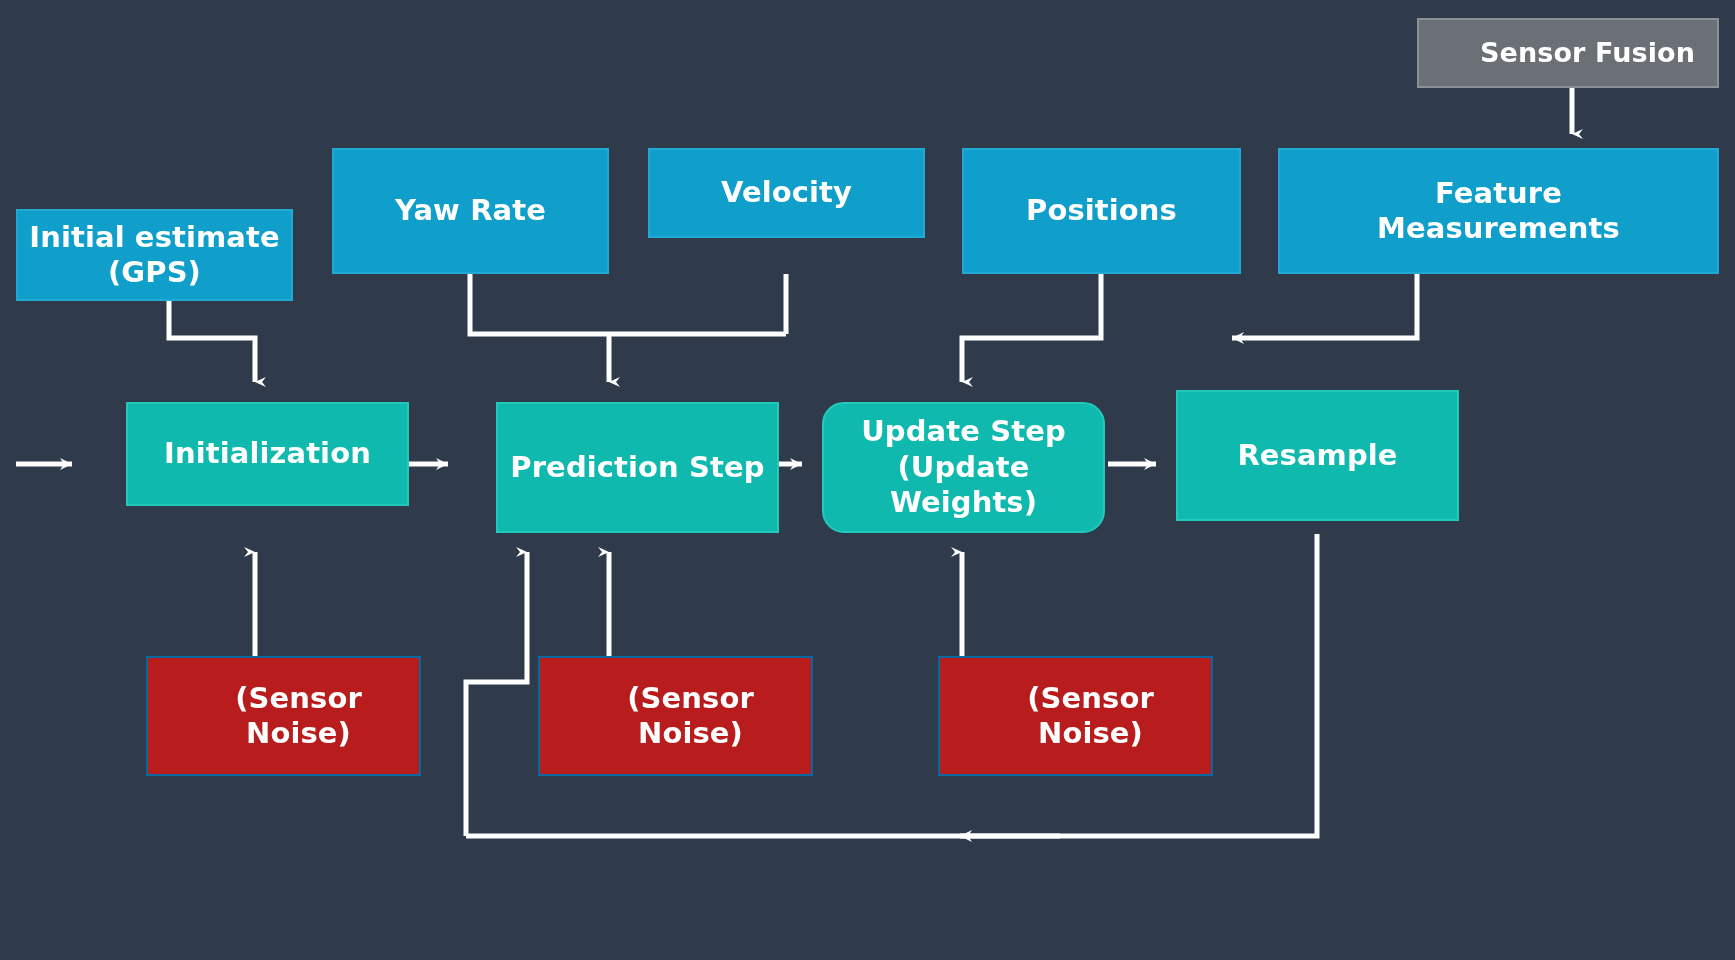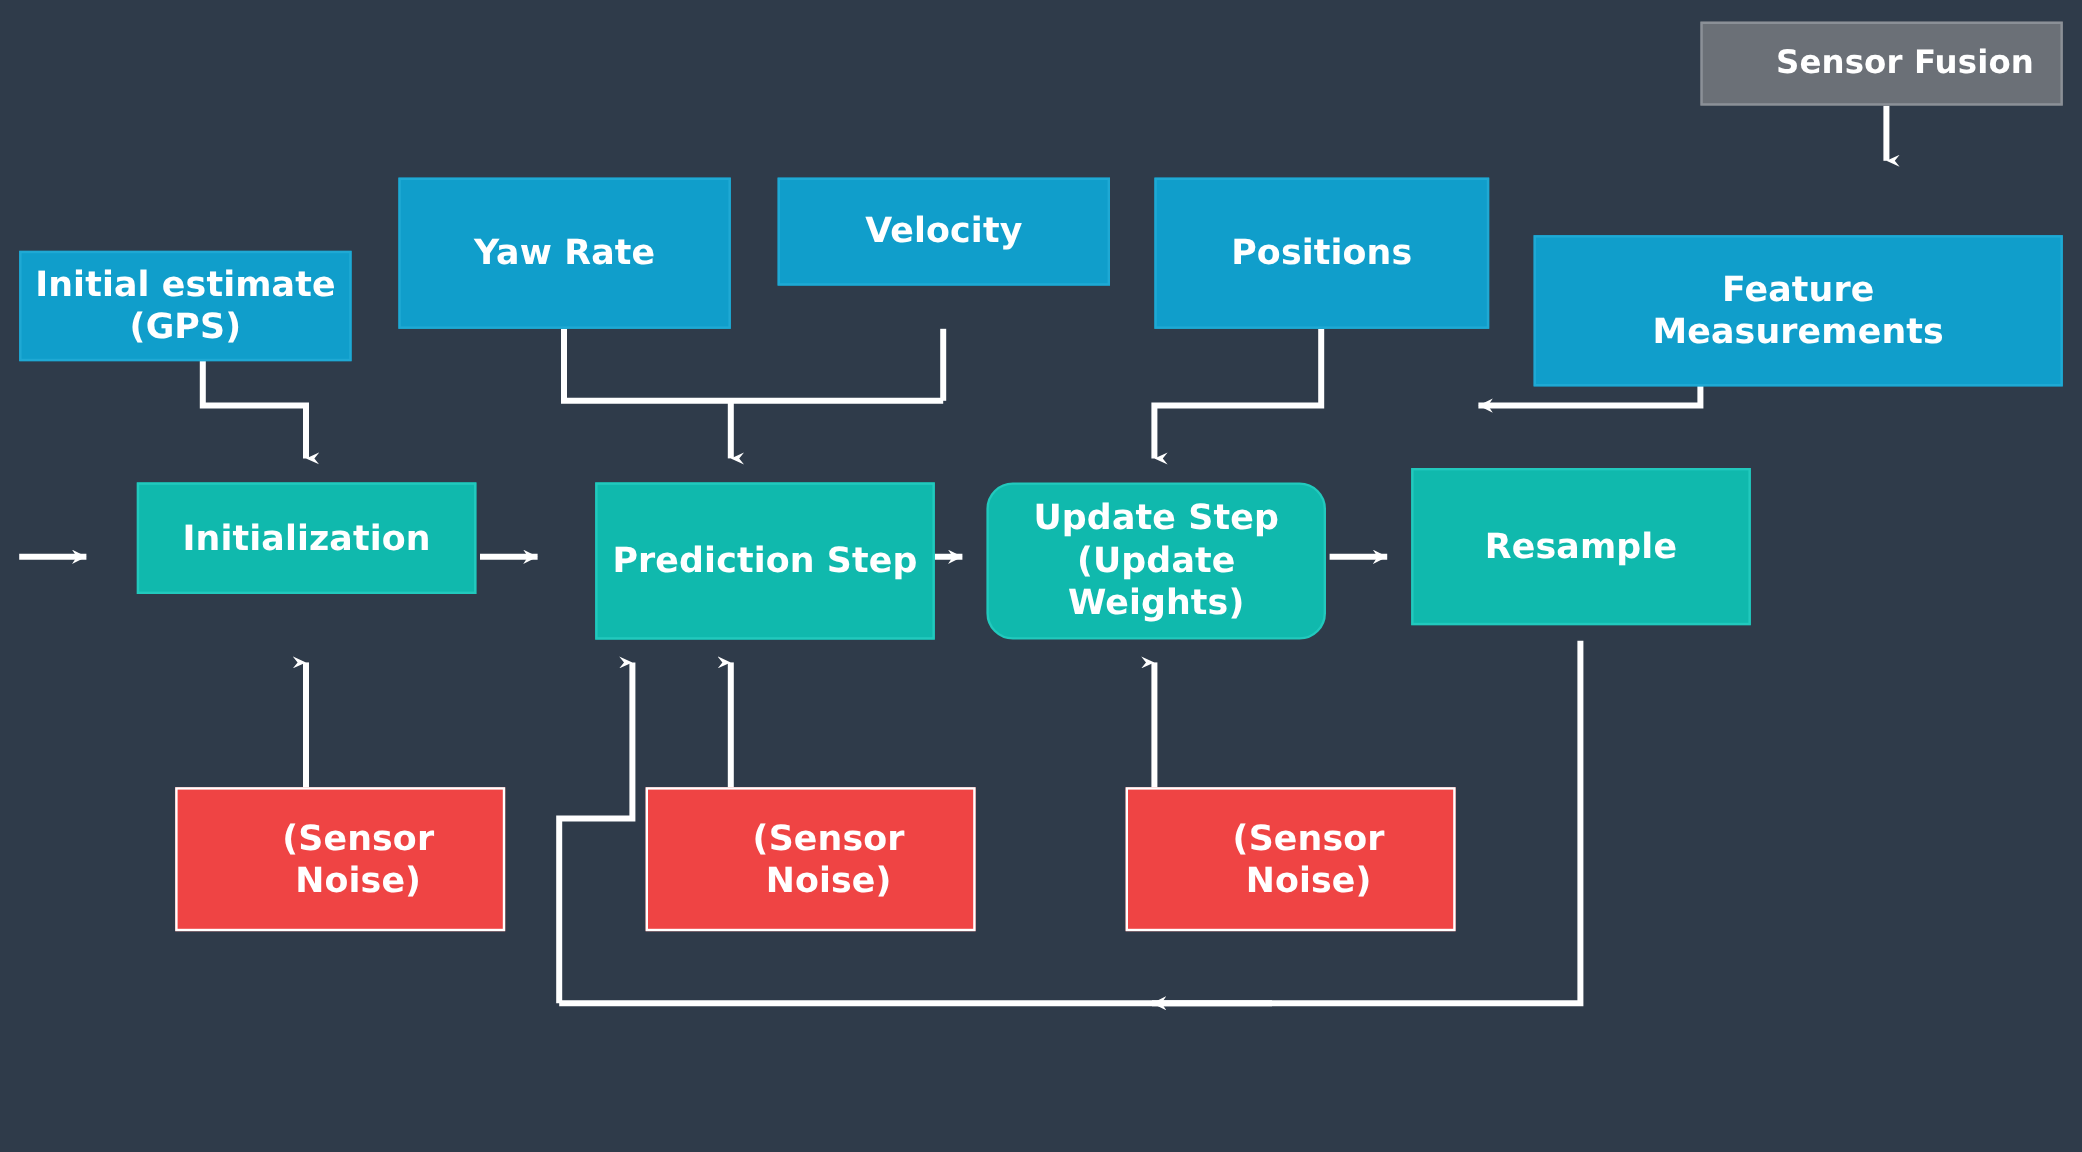--- a/index.html
+++ b/index.html
@@ -40,22 +40,22 @@
     background: #109ecb;
     border: 2px solid #1fa9d4;
     font-size: 29px;
   }
   .node-teal {
     background: #10b9ad;
     border: 2px solid #22c9bd;
     font-size: 29px;
   }
   .node-orange {
-    background: #ef4444;
-    border: 2px solid #ffffff;
+    background: #b91c1c;
+    border: 2px solid #0369a1;
     font-size: 29px;
     padding-left: 36px;
   }
   .node-gray {
     background: #6b7077;
     border: 2px solid #8b9097;
     font-size: 27px;
     padding-left: 45px;
   }
   .node span { display: block; width: 100%; }
@@ -130,28 +130,28 @@
   <div class="node node-blue" style="left:648px; top:148px; width:277px; height:90px;">
     <span>Velocity</span>
   </div>
 
   <div class="node node-blue" style="left:962px; top:148px; width:279px; height:126px;">
     <div style="width:100%">
       <span>Positions</span>
     </div>
   </div>
 
-  <div class="node node-blue" style="left:1278px; top:148px; width:441px; height:126px;margin-top:48px;">
+  <div class="node node-blue" style="left:1278px; top:148px; width:441px; height:126px;">
     <div style="width:100%">
       <span>Feature</span>
       <span>Measurements</span>
     </div>
   </div>
 
-  <div class="node node-teal" style="left:114px; top:402px; width:283px; height:93px;align-items:center;">
+  <div class="node node-teal" style="left:126px; top:402px; width:283px; height:104px;align-items:center;">
     <span>Initialization</span>
   </div>
 
   <div class="node node-teal" style="left:496px; top:402px; width:283px; height:131px;">
     <span>Prediction Step</span>
   </div>
 
   <div class="node node-teal" style="left:822px; top:402px; width:283px; height:131px;border-radius:22px;">
     <div style="width:100%">
       <span>Update Step</span>

